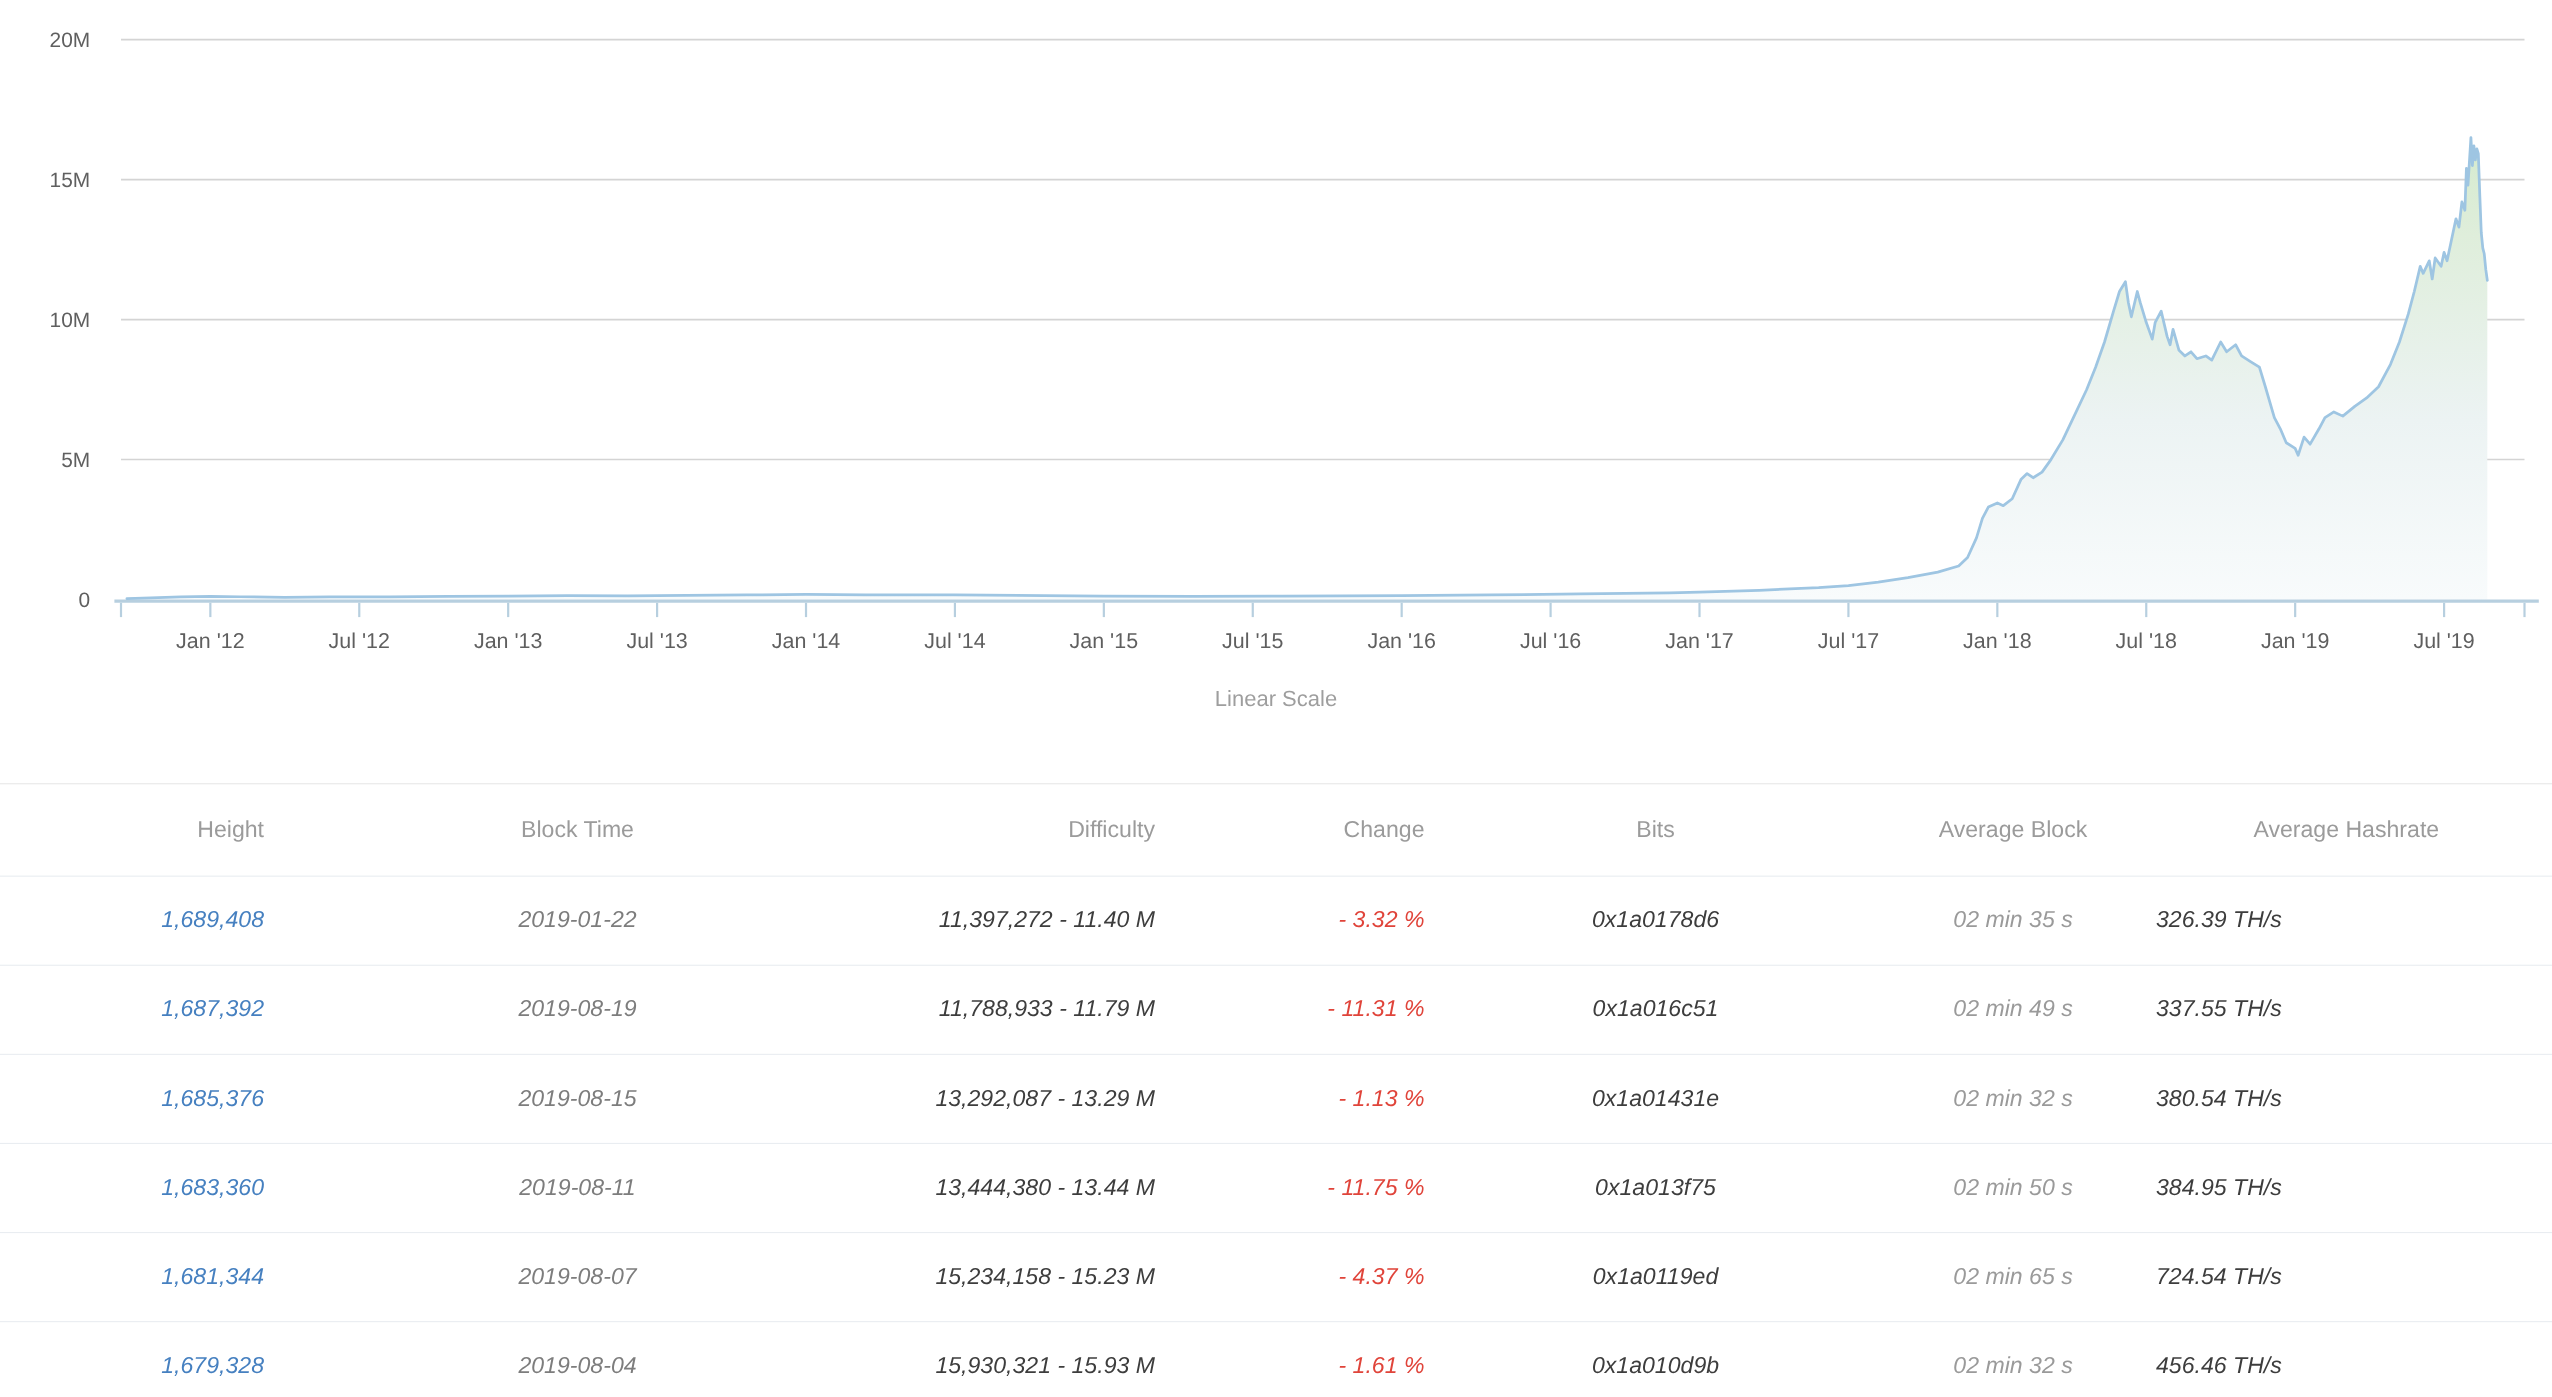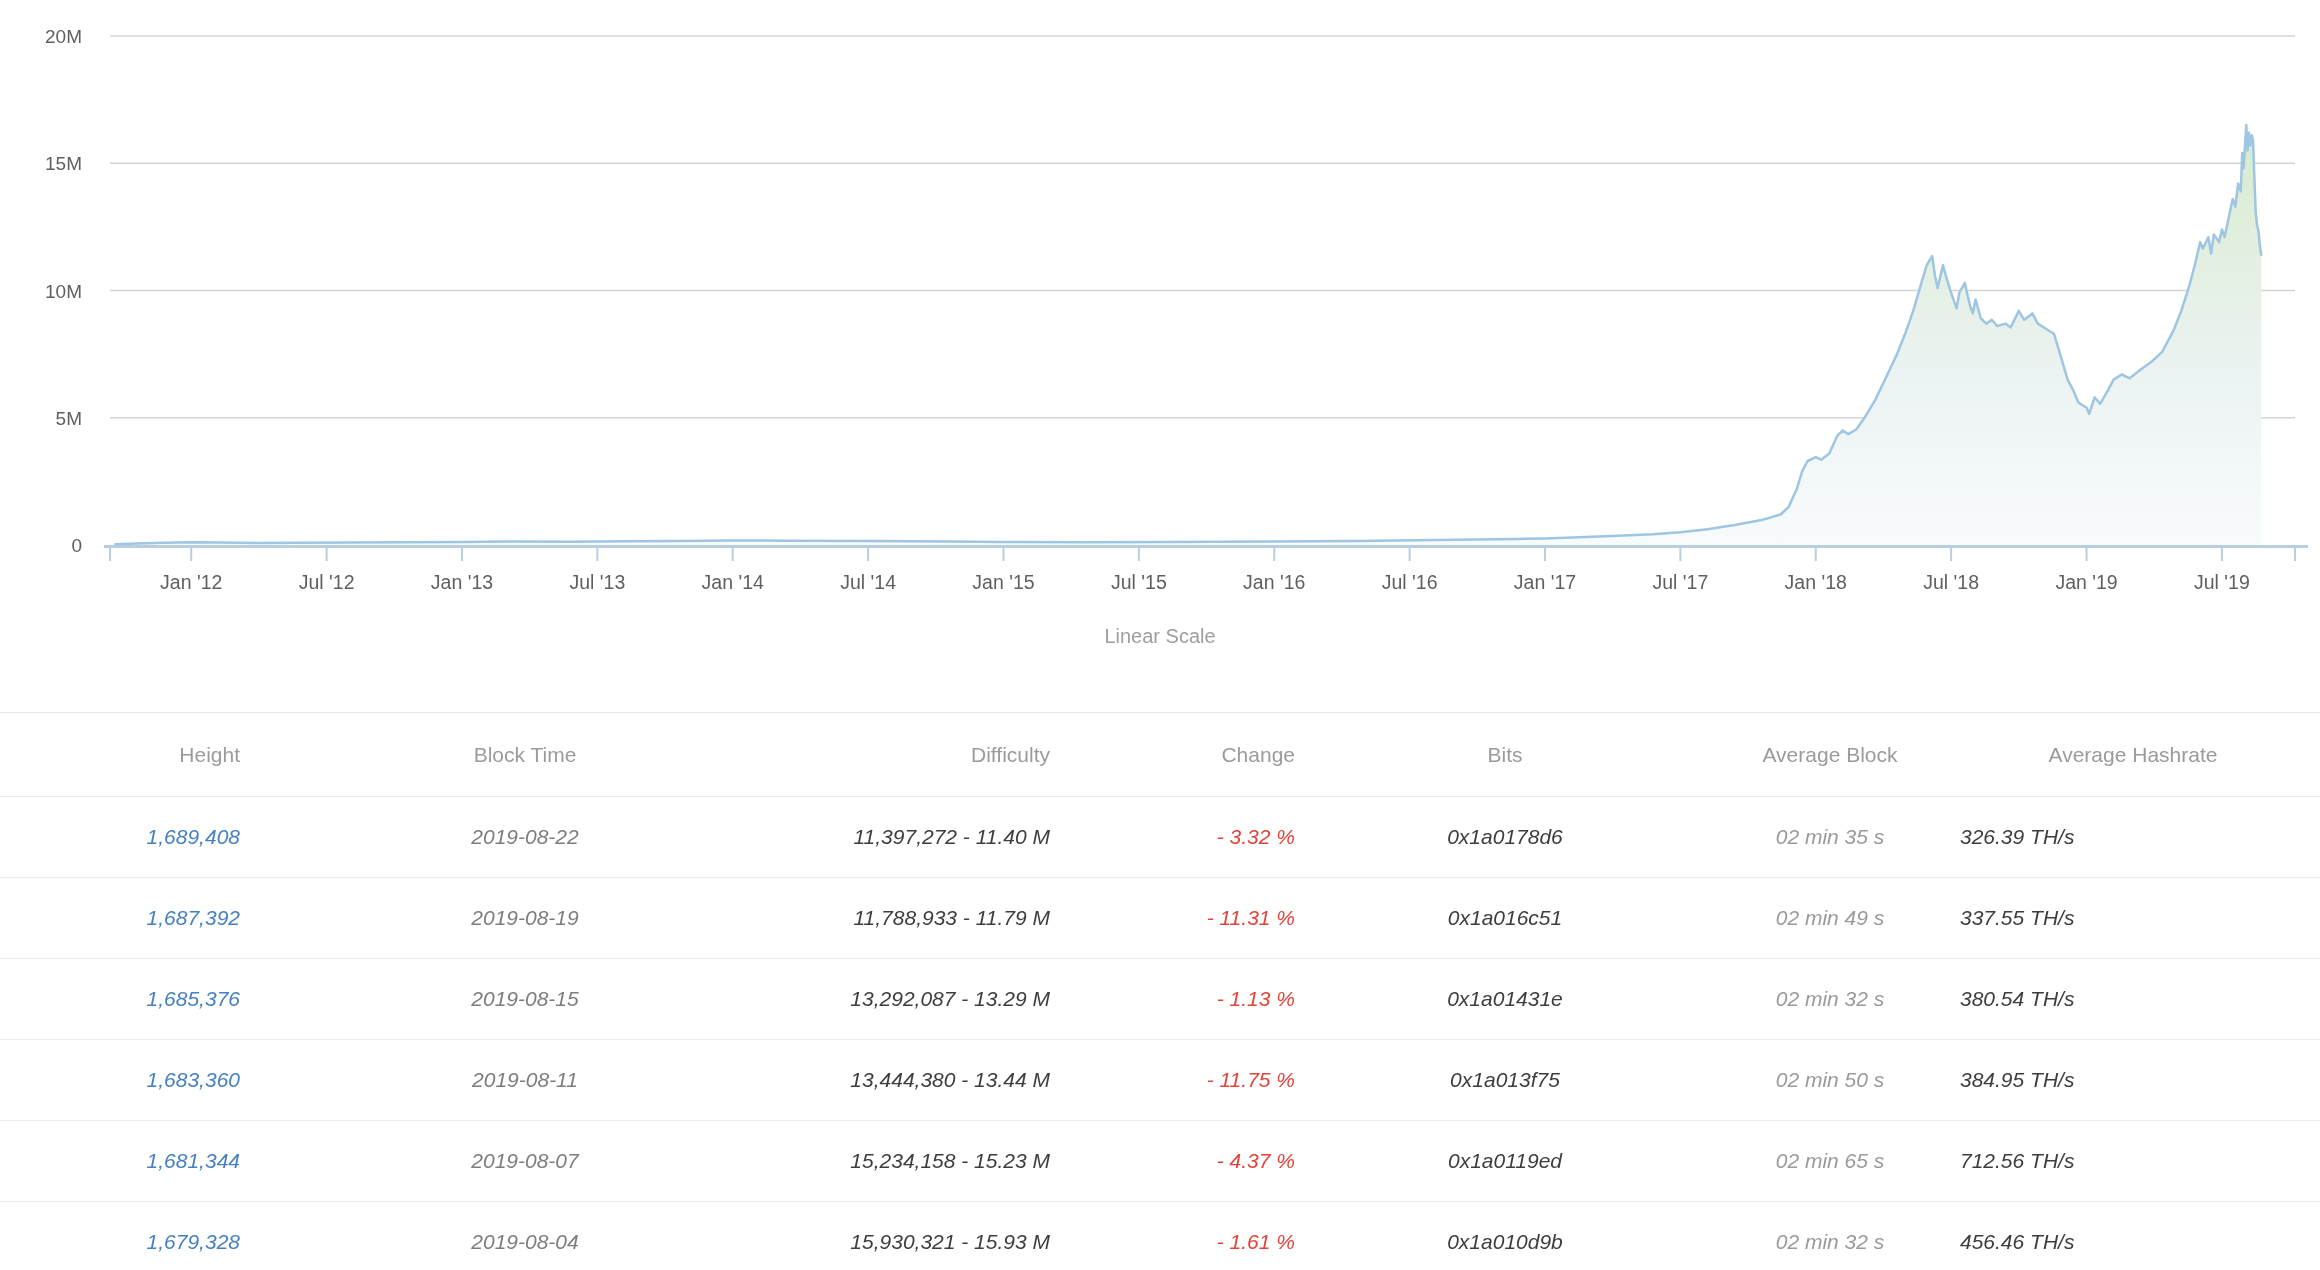--- a/index.html
+++ b/index.html
@@ -111,21 +111,21 @@
         <th class="col-difficulty">Difficulty</th>
         <th class="col-change">Change</th>
         <th class="col-bits">Bits</th>
         <th class="col-avg_block">Average Block</th>
         <th class="col-avg_hashrate">Average Hashrate</th>
       </tr>
     </thead>
     <tbody>
         <tr>
           <td class="col-height"><span class="link">1,689,408</span></td>
-          <td class="col-block_time">2019-08-22</td>
+          <td class="col-block_time">2019-01-22</td>
           <td class="col-difficulty">11,397,272 - 11.40 M</td>
           <td class="col-change">- 3.32 %</td>
           <td class="col-bits">0x1a0178d6</td>
           <td class="col-avg_block">02 min 35 s</td>
           <td class="col-avg_hashrate">326.39 TH/s</td>
         </tr>
         <tr>
           <td class="col-height"><span class="link">1,687,392</span></td>
           <td class="col-block_time">2019-08-19</td>
           <td class="col-difficulty">11,788,933 - 11.79 M</td>
@@ -152,21 +152,21 @@
           <td class="col-avg_block">02 min 50 s</td>
           <td class="col-avg_hashrate">384.95 TH/s</td>
         </tr>
         <tr>
           <td class="col-height"><span class="link">1,681,344</span></td>
           <td class="col-block_time">2019-08-07</td>
           <td class="col-difficulty">15,234,158 - 15.23 M</td>
           <td class="col-change">- 4.37 %</td>
           <td class="col-bits">0x1a0119ed</td>
           <td class="col-avg_block">02 min 65 s</td>
-          <td class="col-avg_hashrate">712.56 TH/s</td>
+          <td class="col-avg_hashrate">724.54 TH/s</td>
         </tr>
         <tr>
           <td class="col-height"><span class="link">1,679,328</span></td>
           <td class="col-block_time">2019-08-04</td>
           <td class="col-difficulty">15,930,321 - 15.93 M</td>
           <td class="col-change">- 1.61 %</td>
           <td class="col-bits">0x1a010d9b</td>
           <td class="col-avg_block">02 min 32 s</td>
           <td class="col-avg_hashrate">456.46 TH/s</td>
         </tr>

